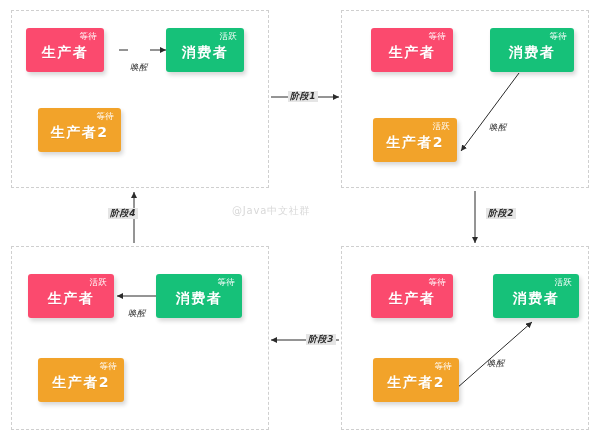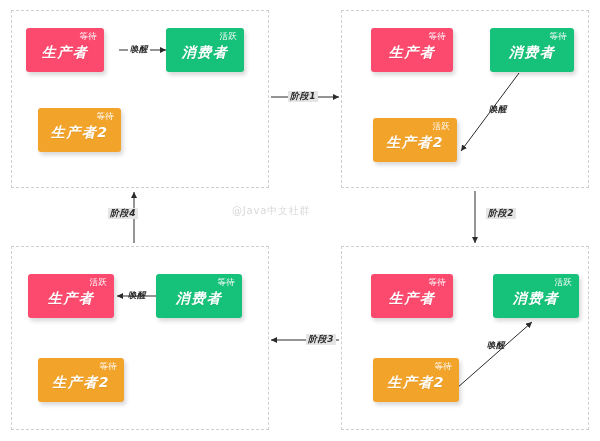--- a/index.html
+++ b/index.html
@@ -41,38 +41,38 @@
   }
   .node .title{
     position:absolute;
     left:0; right:0;
     top:50%;
     transform:translateY(-38%);
     text-align:center;
     font-size:14px;
     line-height:16px;
     letter-spacing:1.5px;
-    font-style:italic;
     font-weight:700;
     white-space:nowrap;
     text-shadow:0 1px 0 rgba(0,0,0,0.06);
   }
   .pink{background:#fb4a6e;}
   .green{background:#16c179;}
   .orange{background:#f2a32a;}
 
   .edge-label{
     position:absolute;
     font-size:8.5px;
     line-height:10px;
     color:#2b2b2b;
     white-space:nowrap;
     letter-spacing:0.5px;
     font-style:italic;
-    font-weight:700;
+    font-weight:400;
+    margin-top:18px;
   }
   .stage-label{
     position:absolute;
     font-size:9px;
     line-height:11px;
     color:#2b2b2b;
     white-space:nowrap;
     letter-spacing:0.6px;
     font-style:italic;
     font-weight:700;

